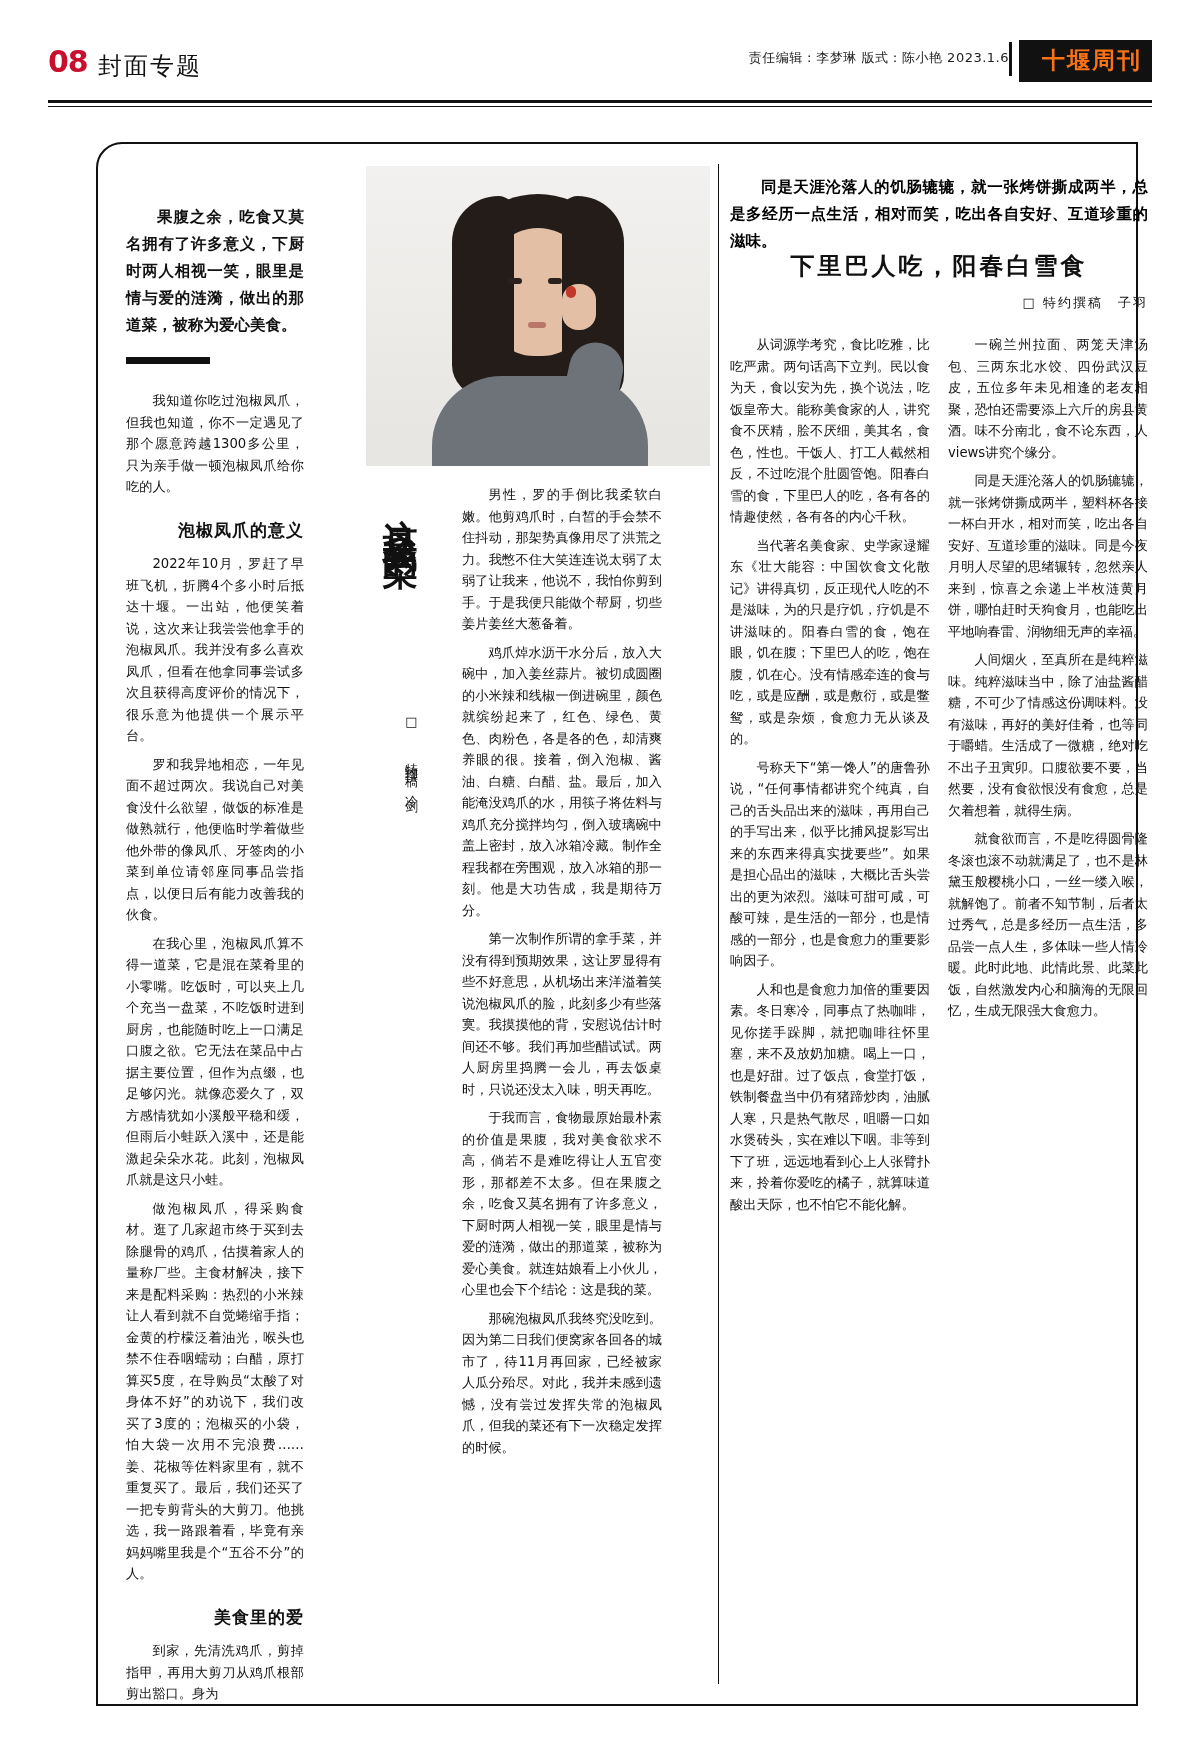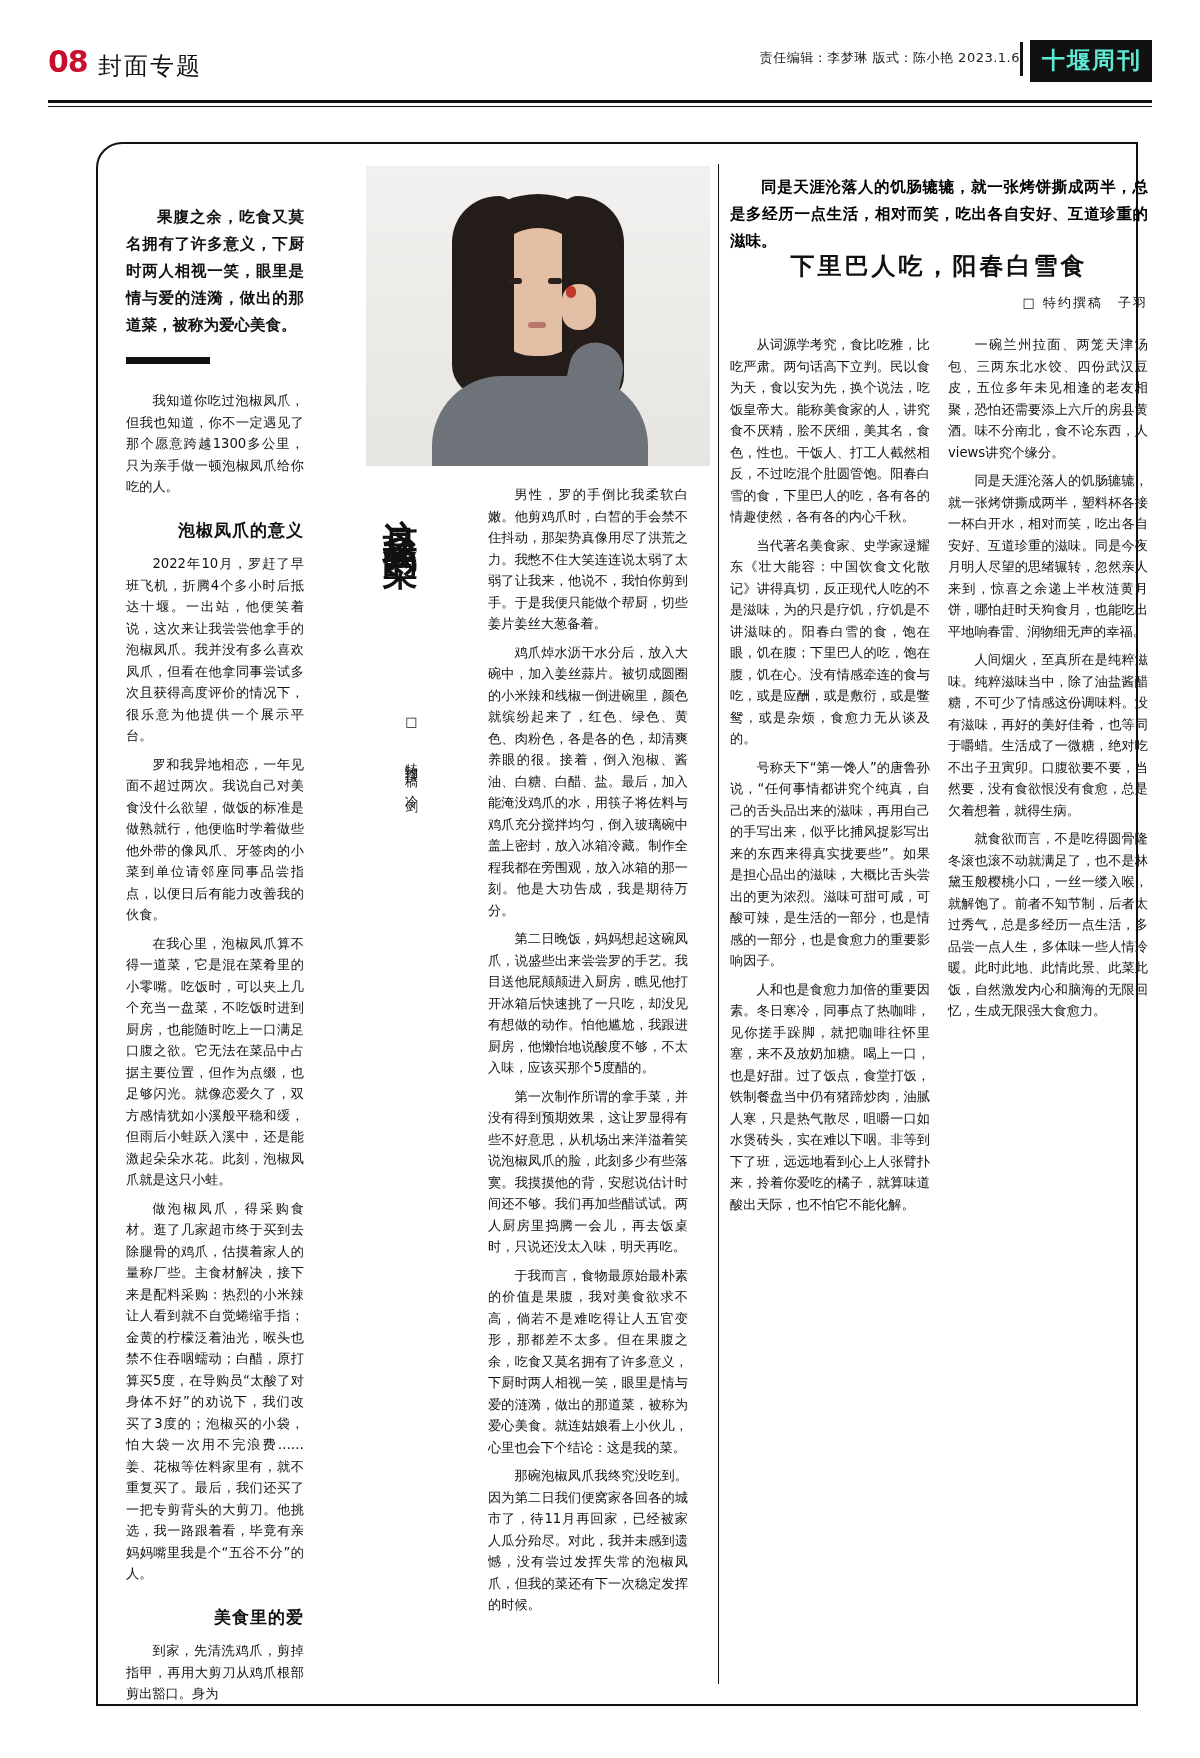--- a/index.html
+++ b/index.html
@@ -22,41 +22,41 @@
     letter-spacing:2px;
   }
   .masthead-right{
     position:absolute;right:0;top:0;display:flex;align-items:center;height:50px;
   }
   .credits{
     font-size:13px;color:#222;margin-right:10px;padding-bottom:6px;letter-spacing:.5px;
     white-space:nowrap;
   }
   .brandbox{
-    background:#111;color:#5eead4;font-size:23px;font-weight:bold;padding:5px 10px 6px 12px;
+    background:#111;color:#f97316;font-size:23px;font-weight:bold;padding:5px 10px 6px 23px;
     letter-spacing:2px;position:relative;
   }
   .brandbox:before{
     content:"";position:absolute;left:-10px;top:2px;width:3px;height:34px;background:#111;
   }
   .rule{
     position:absolute;left:30px;top:86px;width:1104px;height:3px;background:#111;
   }
   .rule2{
     position:absolute;left:30px;top:92px;width:1104px;height:1px;background:#111;
   }
   
   .frame{
     position:absolute;left:78px;top:128px;width:1038px;height:1560px;
     border:2px solid #111;border-radius:26px 0 0 0;
   }
   
   .col{position:absolute;top:0;}
   .colA{left:108px;top:190px;width:178px;}
-  .colC{left:470px;top:470px;width:200px;}
+  .colC{left:444px;top:470px;width:200px;}
   .colD{left:712px;top:160px;width:200px;}
   .colE{left:930px;top:160px;width:200px;}
 
   p{margin:0 0 7px 0;text-indent:2em;}
   .body-text{
     font-size:13.2px;line-height:21.5px;color:#111;text-align:justify;
     font-family:"DejaVu Sans","Liberation Sans",sans-serif;
   }
   .lead{
     font-size:15.5px;line-height:27px;font-weight:bold;color:#111;text-align:justify;
@@ -185,21 +185,20 @@
       </div>
     </div>
 
     <div class="vtitle">这是我的菜</div>
     <div class="vbyline">□ 特约撰稿　冷剑</div>
 
     <div class="col colC">
       <div class="body-text">
         <p>男性，罗的手倒比我柔软白嫩。他剪鸡爪时，白皙的手会禁不住抖动，那架势真像用尽了洪荒之力。我憋不住大笑连连说太弱了太弱了让我来，他说不，我怕你剪到手。于是我便只能做个帮厨，切些姜片姜丝大葱备着。</p>
         <p>鸡爪焯水沥干水分后，放入大碗中，加入姜丝蒜片。被切成圆圈的小米辣和线椒一倒进碗里，颜色就缤纷起来了，红色、绿色、黄色、肉粉色，各是各的色，却清爽养眼的很。接着，倒入泡椒、酱油、白糖、白醋、盐。最后，加入能淹没鸡爪的水，用筷子将佐料与鸡爪充分搅拌均匀，倒入玻璃碗中盖上密封，放入冰箱冷藏。制作全程我都在旁围观，放入冰箱的那一刻。他是大功告成，我是期待万分。</p>
-        <p>第二日晚饭，妈妈想起这碗凤爪，说盛些出来尝尝罗的手艺。我目送他屁颠颠进入厨房，瞧见他打开冰箱后快速挑了一只吃，却没见有想做的动作。怕他尴尬，我跟进厨房，他懒怡地说酸度不够，不太入味，应该买那个5度醋的。</p>
         <p>第一次制作所谓的拿手菜，并没有得到预期效果，这让罗显得有些不好意思，从机场出来洋溢着笑说泡椒凤爪的脸，此刻多少有些落寞。我摸摸他的背，安慰说估计时间还不够。我们再加些醋试试。两人厨房里捣腾一会儿，再去饭桌时，只说还没太入味，明天再吃。</p>
         <p>于我而言，食物最原始最朴素的价值是果腹，我对美食欲求不高，倘若不是难吃得让人五官变形，那都差不太多。但在果腹之余，吃食又莫名拥有了许多意义，下厨时两人相视一笑，眼里是情与爱的涟漪，做出的那道菜，被称为爱心美食。就连姑娘看上小伙儿，心里也会下个结论：这是我的菜。</p>
         <p>那碗泡椒凤爪我终究没吃到。因为第二日我们便窝家各回各的城市了，待11月再回家，已经被家人瓜分殆尽。对此，我并未感到遗憾，没有尝过发挥失常的泡椒凤爪，但我的菜还有下一次稳定发挥的时候。</p>
       </div>
     </div>
 
     <div class="rl-lead">
       <p>同是天涯沦落人的饥肠辘辘，就一张烤饼撕成两半，总是多经历一点生活，相对而笑，吃出各自安好、互道珍重的滋味。</p>
     </div>
     <div class="r-head">下里巴人吃，阳春白雪食</div>

